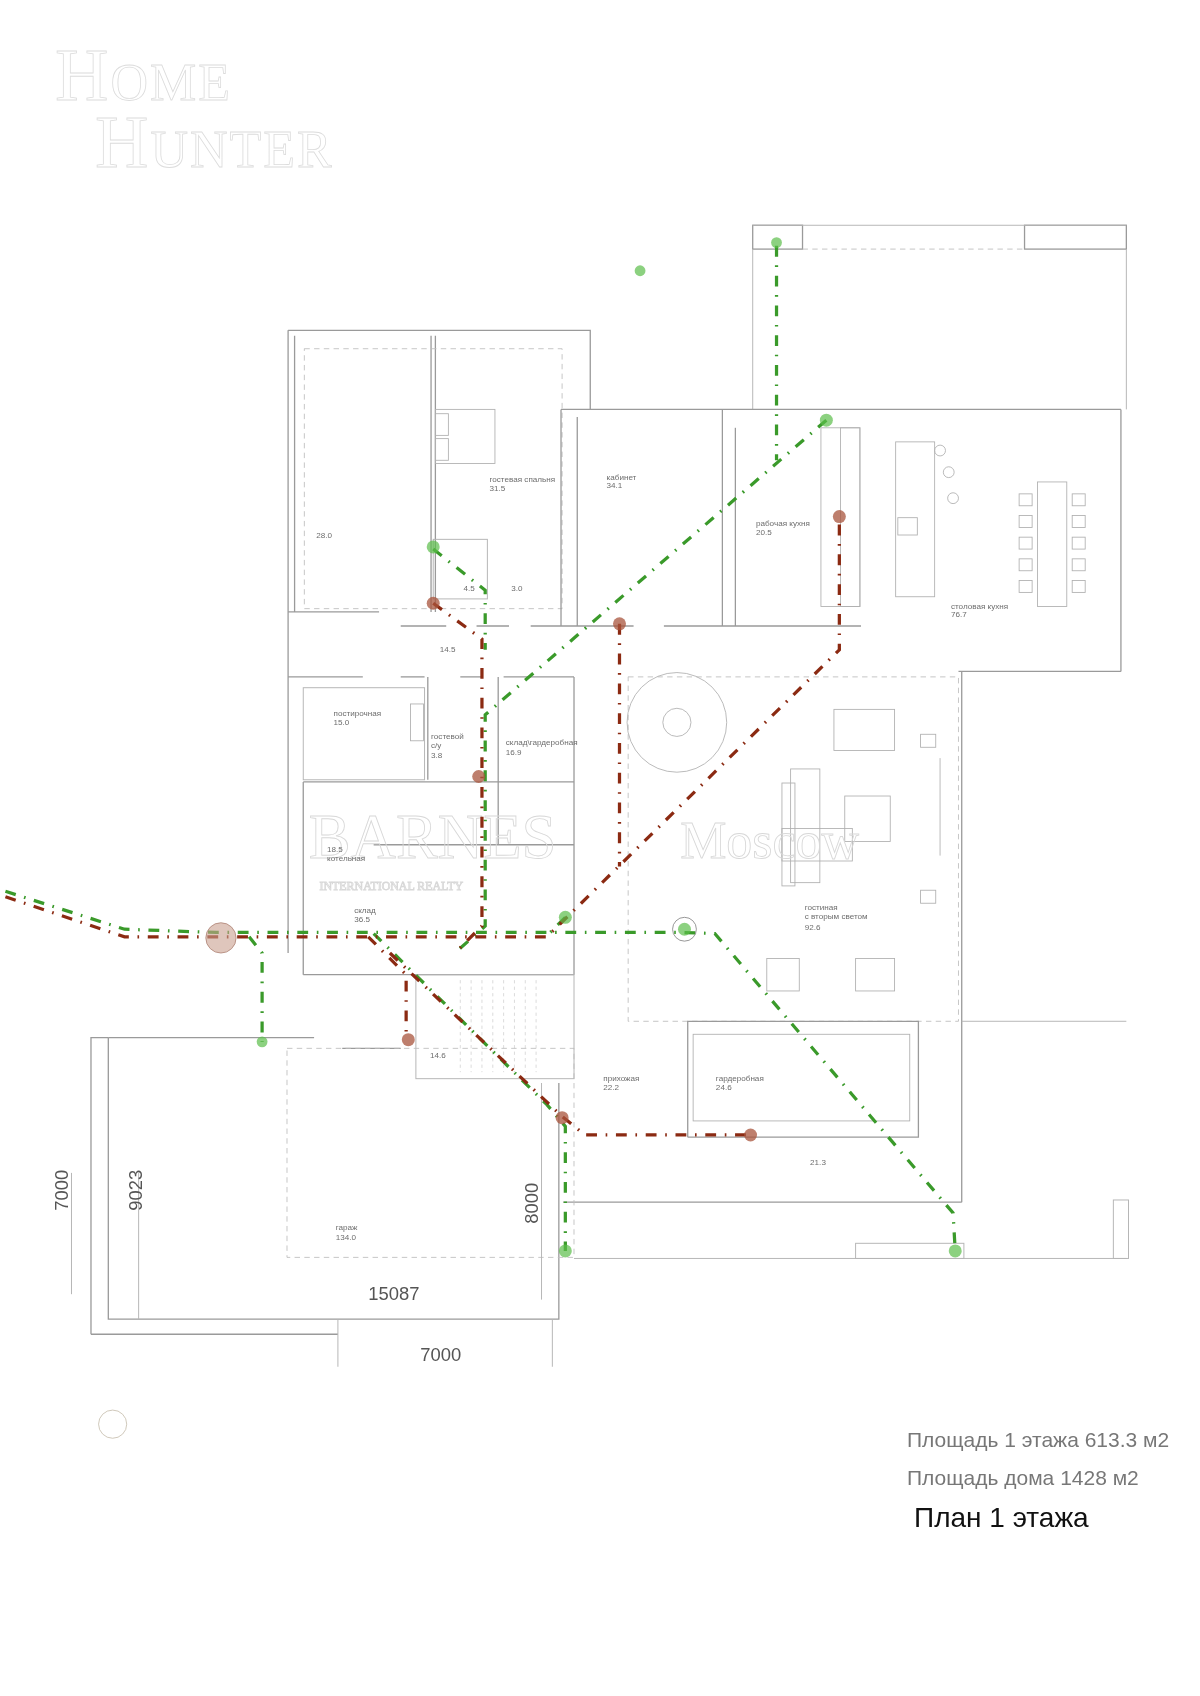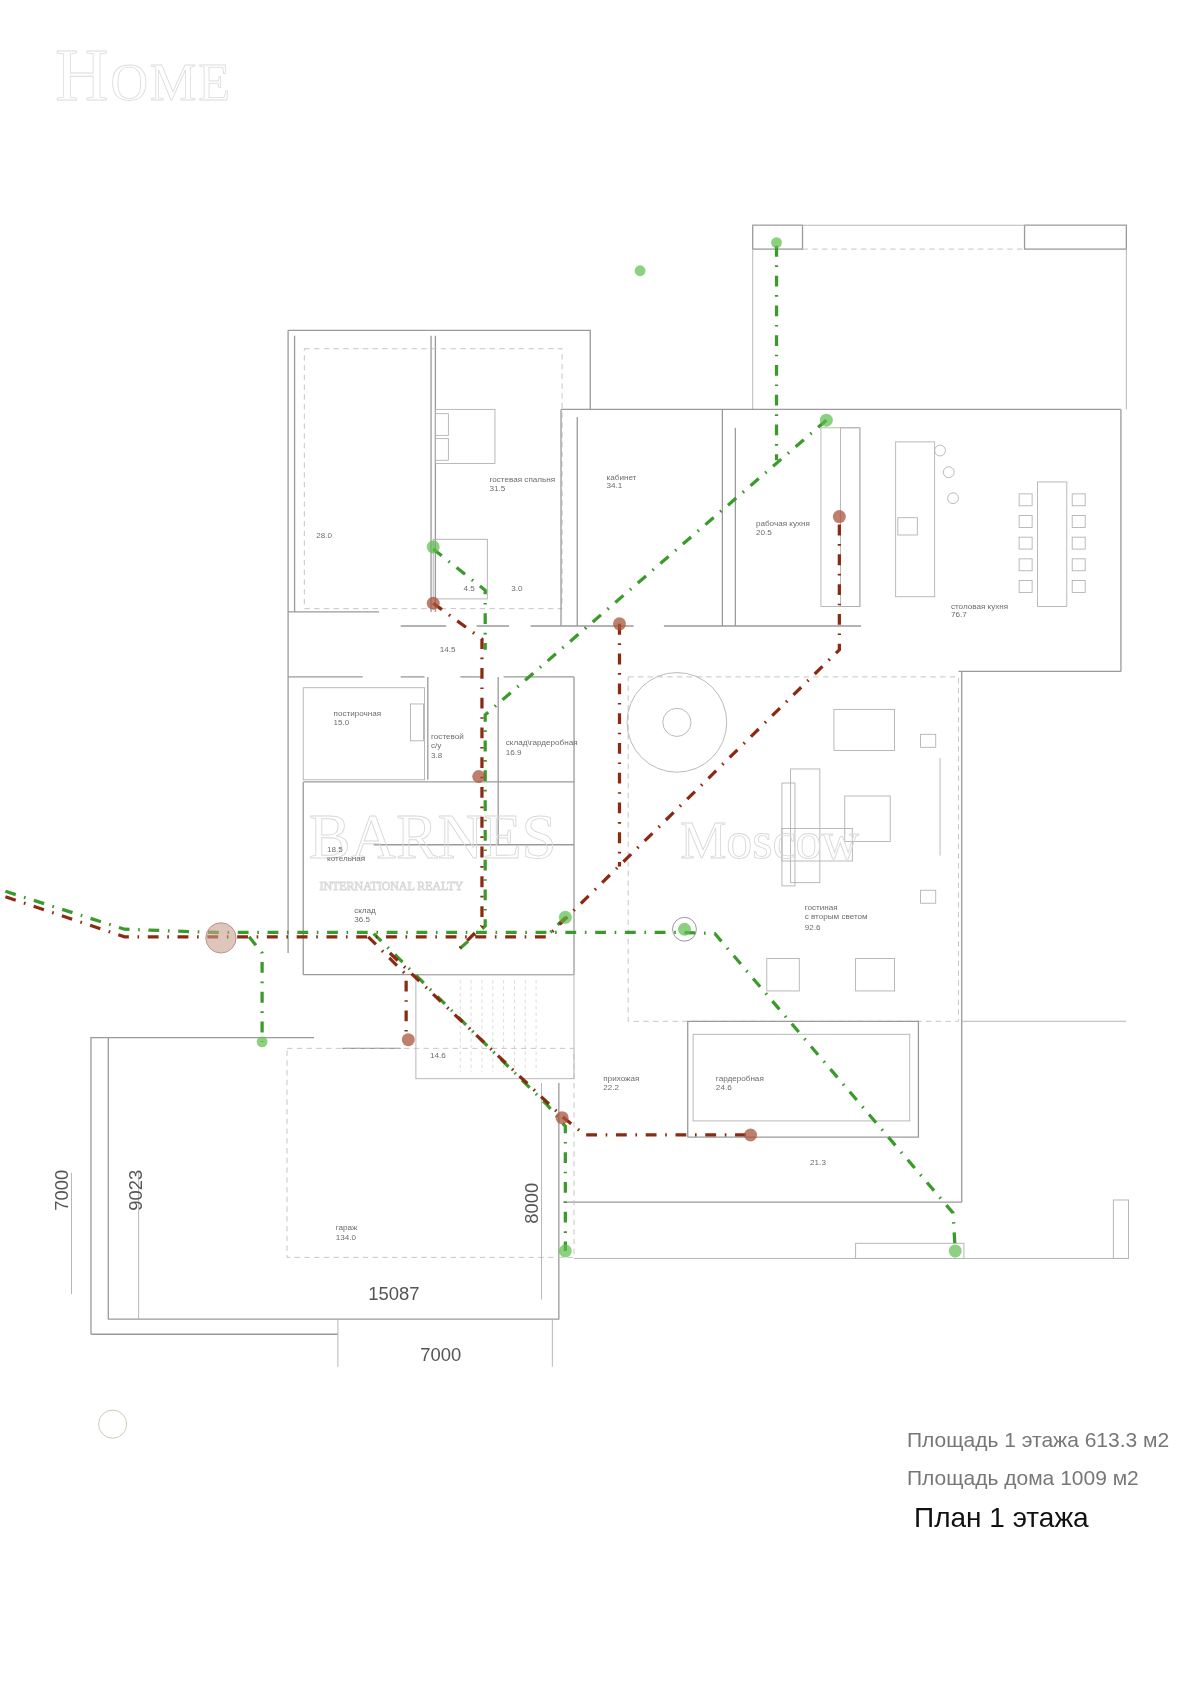--- a/index.html
+++ b/index.html
@@ -18,20 +18,21 @@
   .wm{font-family:"Liberation Serif",serif;fill:none;stroke:#d8d8d8;stroke-width:0.8;}
   .info{position:absolute;font-family:"Liberation Sans",sans-serif;color:#777;font-size:21px;}
   .title{position:absolute;font-family:"Liberation Sans",sans-serif;color:#111;font-size:28px;}
   .logo{position:absolute;font-family:"Liberation Serif",serif;color:transparent;-webkit-text-stroke:0.8px #dcdcdc;letter-spacing:2px;}
 </style>
 </head>
 <body>
 
 <div class="logo" style="left:55px;top:40px;">
   <div style="font-size:74px;line-height:70px;font-variant:small-caps;">Home</div>
+  <div style="font-size:74px;line-height:64px;margin-left:40px;font-variant:small-caps;">Hunter</div>
 </div>
 
 <svg id="plan" viewBox="0 0 1108 1566" xmlns="http://www.w3.org/2000/svg">
 
   <g>
     <rect class="wall" x="695" y="208" width="46" height="22"></rect>
     <rect class="wall" x="946" y="208" width="94" height="22"></rect>
     <line class="wall2" x1="695" y1="208" x2="1040" y2="208"></line>
     <line class="dash" x1="741" y1="230" x2="946" y2="230"></line>
     <line class="wall2" x1="695" y1="230" x2="695" y2="378"></line>
@@ -238,14 +239,14 @@
   <g>
     <text class="dim" transform="translate(63,1118) rotate(-90)">7000</text>
     <text class="dim" transform="translate(131,1118) rotate(-90)">9023</text>
     <text class="dim" transform="translate(497,1130) rotate(-90)">8000</text>
     <text class="dim" x="340" y="1200">15087</text>
     <text class="dim" x="388" y="1257">7000</text>
   </g>
 </svg>
 
 <div class="info" style="left:907px;top:1428px;">Площадь 1 этажа  613.3 м2</div>
-<div class="info" style="left:907px;top:1466px;">Площадь дома 1009 м2</div>
+<div class="info" style="left:907px;top:1466px;">Площадь дома 1428 м2</div>
 <div class="title" style="left:914px;top:1502px;">План 1 этажа</div>
 
 </body></html>

